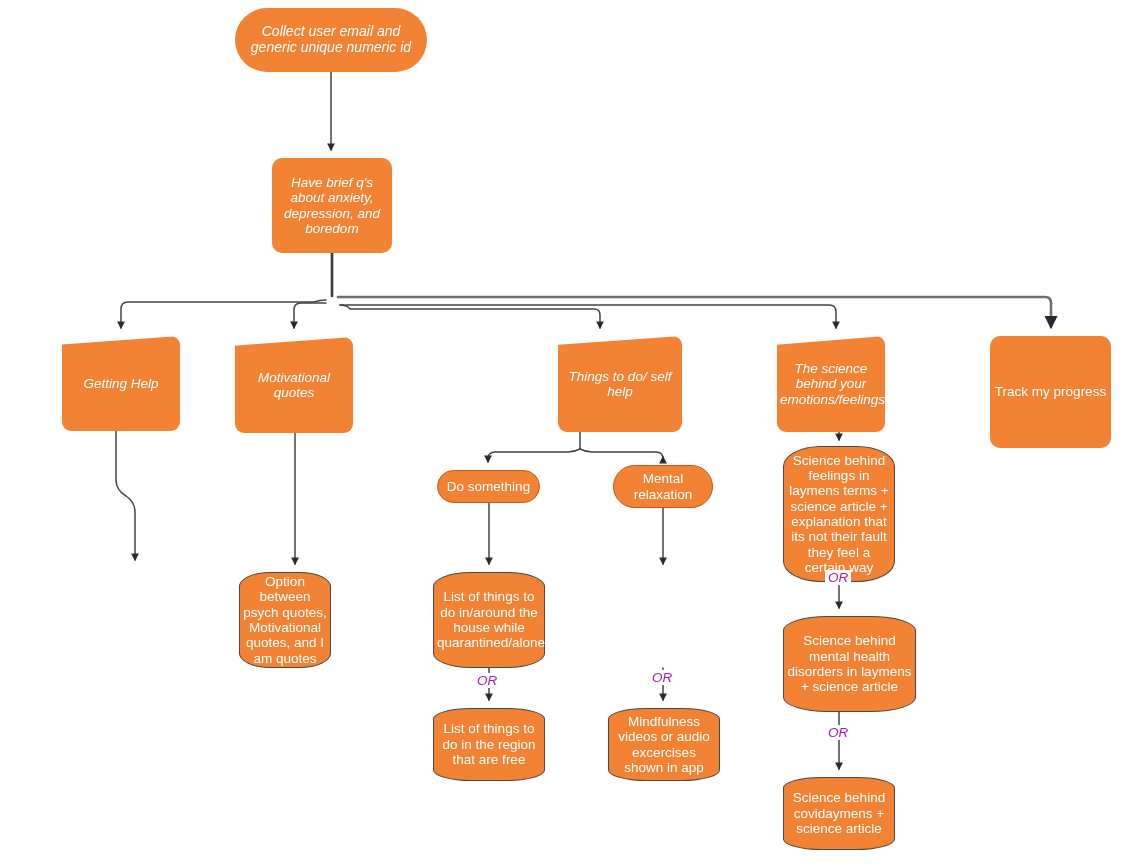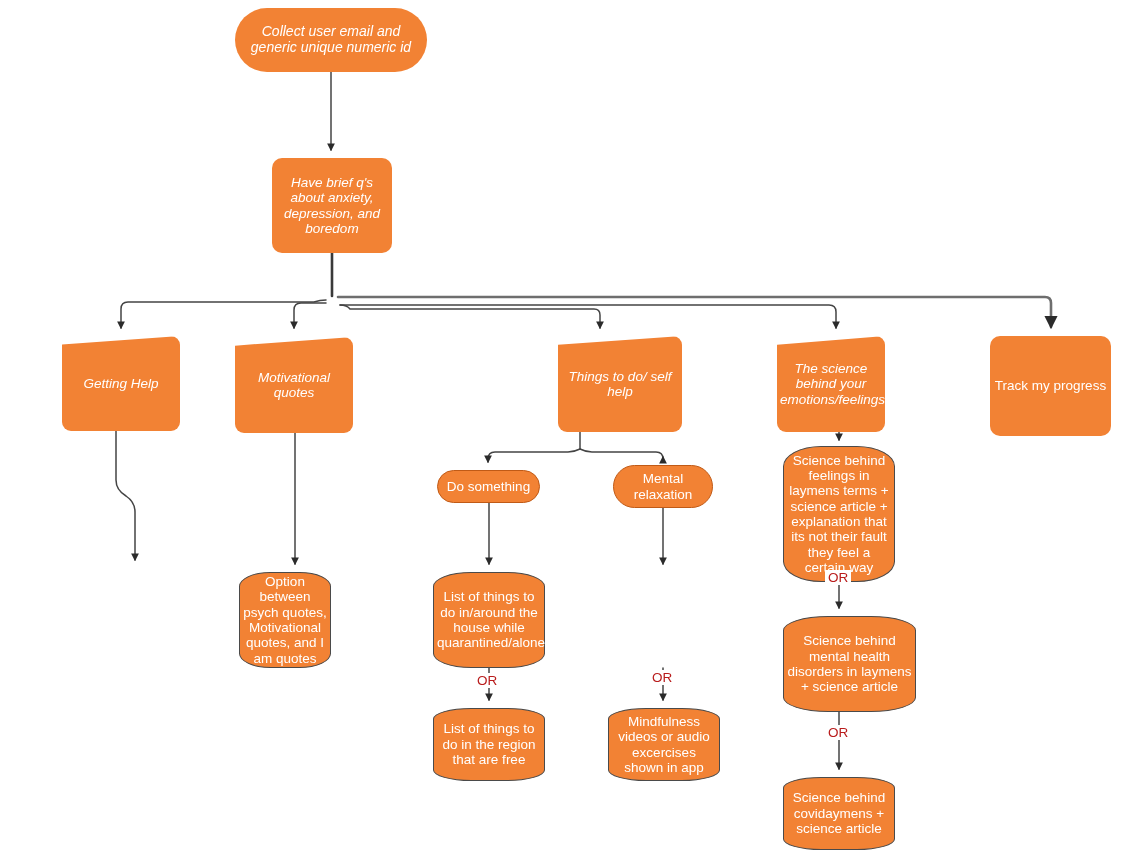--- a/index.html
+++ b/index.html
@@ -75,27 +75,28 @@
     position: absolute;
     left: 0; top: 0; right: 0; bottom: 0;
     background: #F28234;
     border-radius: 9px;
     clip-path: polygon(0% 9%, 100% 0%, 100% 100%, 0% 100%);
     z-index: -1;
   }
   .italic { font-style: italic; }
   .or-label {
     position: absolute;
-    color: #b91c1c;
+    color: #a21caf;
     font-size: 13.5px;
     background: #ffffff;
     padding: 0 3px;
     z-index: 6;
     text-align: center;
     font-family: "Liberation Sans", sans-serif;
+    font-style: italic;
   }
 </style>
 </head>
 <body>
 
 <div id="canvas">
 
   <svg id="edges" viewBox="0 0 1125 865" xmlns="http://www.w3.org/2000/svg">
     <defs>
       <marker id="arrow" viewBox="0 0 10 10" refX="8.4" refY="5" markerWidth="5.2" markerHeight="5.2" orient="auto-start-reverse">
@@ -164,21 +165,21 @@
   <div class="node shape-skew italic" style="left:518px; top:336px; width:124px; height:96px; font-size:13.5px;margin-left:40px;">
     <span class="skewbg"></span>
     <span class="txt">Things to do/ self help</span>
   </div>
 
   <div class="node shape-skew italic" style="left:777px; top:336px; width:108px; height:96px; font-size:13.5px;">
     <span class="skewbg"></span>
     <span class="txt">The science behind your emotions/feelings</span>
   </div>
 
-  <div class="node shape-round" style="left:990px; top:336px; width:121px; height:100px; font-size:13.5px;">
+  <div class="node shape-round" style="left:990px; top:336px; width:121px; height:112px; font-size:13.5px;">
     <span class="txt">Track my progress</span>
   </div>
 
   <div class="node shape-pill-outline" style="left:437px; top:470px; width:103px; height:33px; font-size:13.5px;">
     <span class="txt">Do something</span>
   </div>
 
   <div class="node shape-pill-outline" style="left:613px; top:465px; width:100px; height:43px; font-size:13.5px;">
     <span class="txt">Mental relaxation</span>
   </div>

